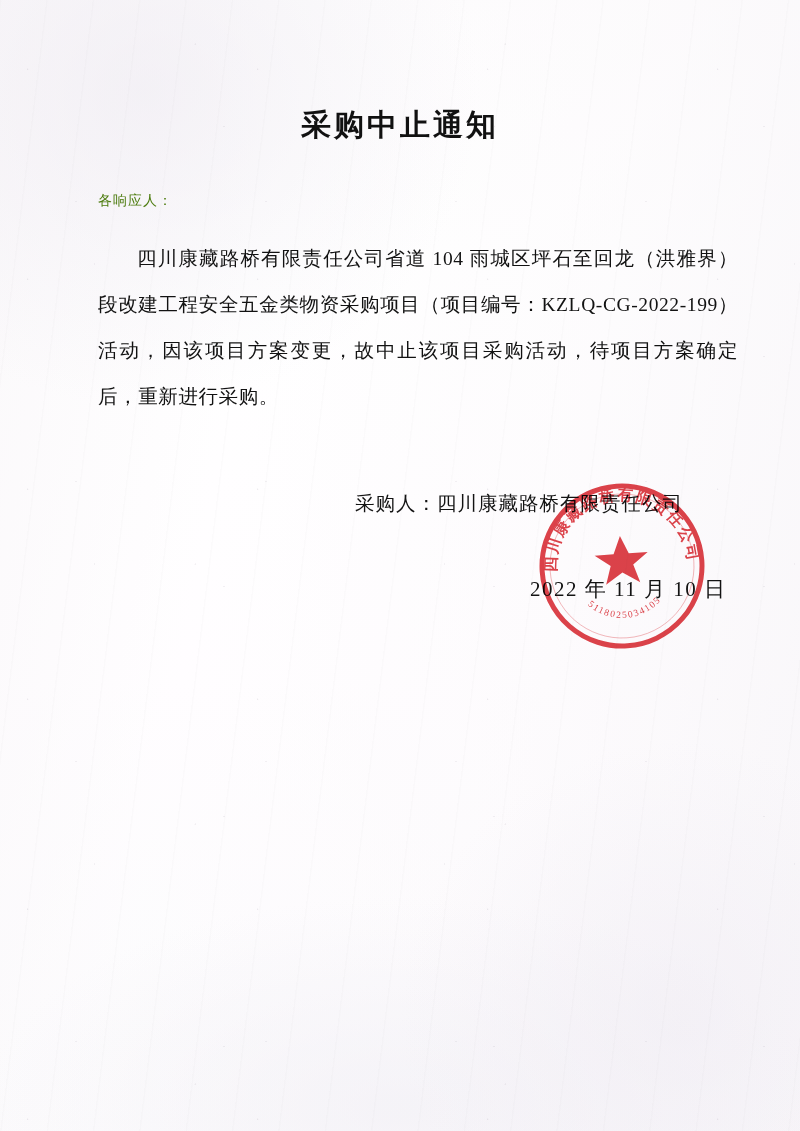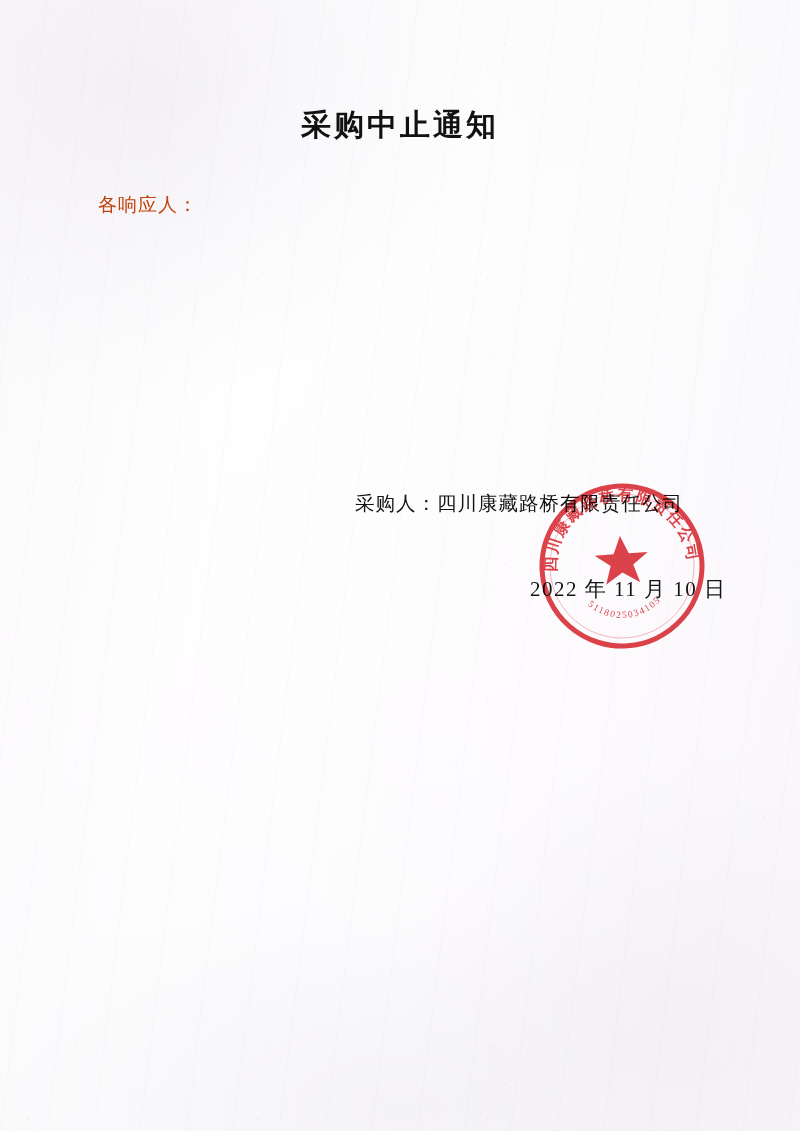--- a/index.html
+++ b/index.html
@@ -68,23 +68,23 @@
     font-weight: 700;
     font-size: 30px;
     letter-spacing: 3px;
     color: #111;
   }
 
   .salutation {
     position: absolute;
     top: 192px;
     left: 98px;
-    font-size: 19px;
+    font-size: 14px;
     letter-spacing: 1px;
-    color: #c2410c;
+    color: #4d7c0f;
   }
 
   .body-text {
     position: absolute;
     top: 236px;
     left: 98px;
     width: 640px;
     font-size: 19.5px;
     line-height: 46px;
     letter-spacing: 0.6px;
@@ -161,20 +161,21 @@
 <body>
 
 <div id="page"></div>
 
 <div class="content">
 
   <div class="doc-title">采购中止通知</div>
 
   <div class="salutation">各响应人：</div>
 
+  <div class="body-text">四川康藏路桥有限责任公司省道 104 雨城区坪石至回龙（洪雅界）段改建工程安全五金类物资采购项目（项目编号：KZLQ-CG-2022-199）活动，因该项目方案变更，故中止该项目采购活动，待项目方案确定后，重新进行采购。</div>
 
   <div class="signature">采购人：四川康藏路桥有限责任公司</div>
 
   <div class="sign-date">2022 年 11 月 10 日</div>
 
 </div>
 
 <div class="seal">
   <svg width="176" height="176" viewBox="0 0 176 176" aria-hidden="true">
     <defs>

